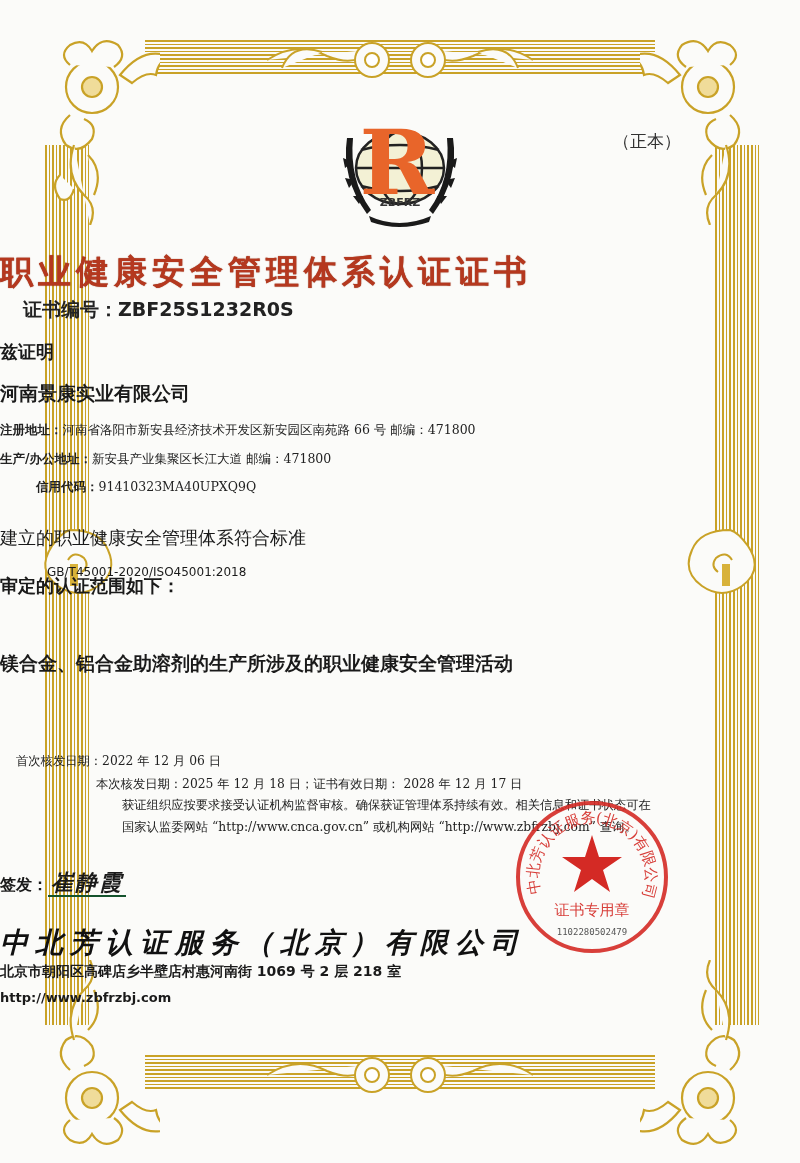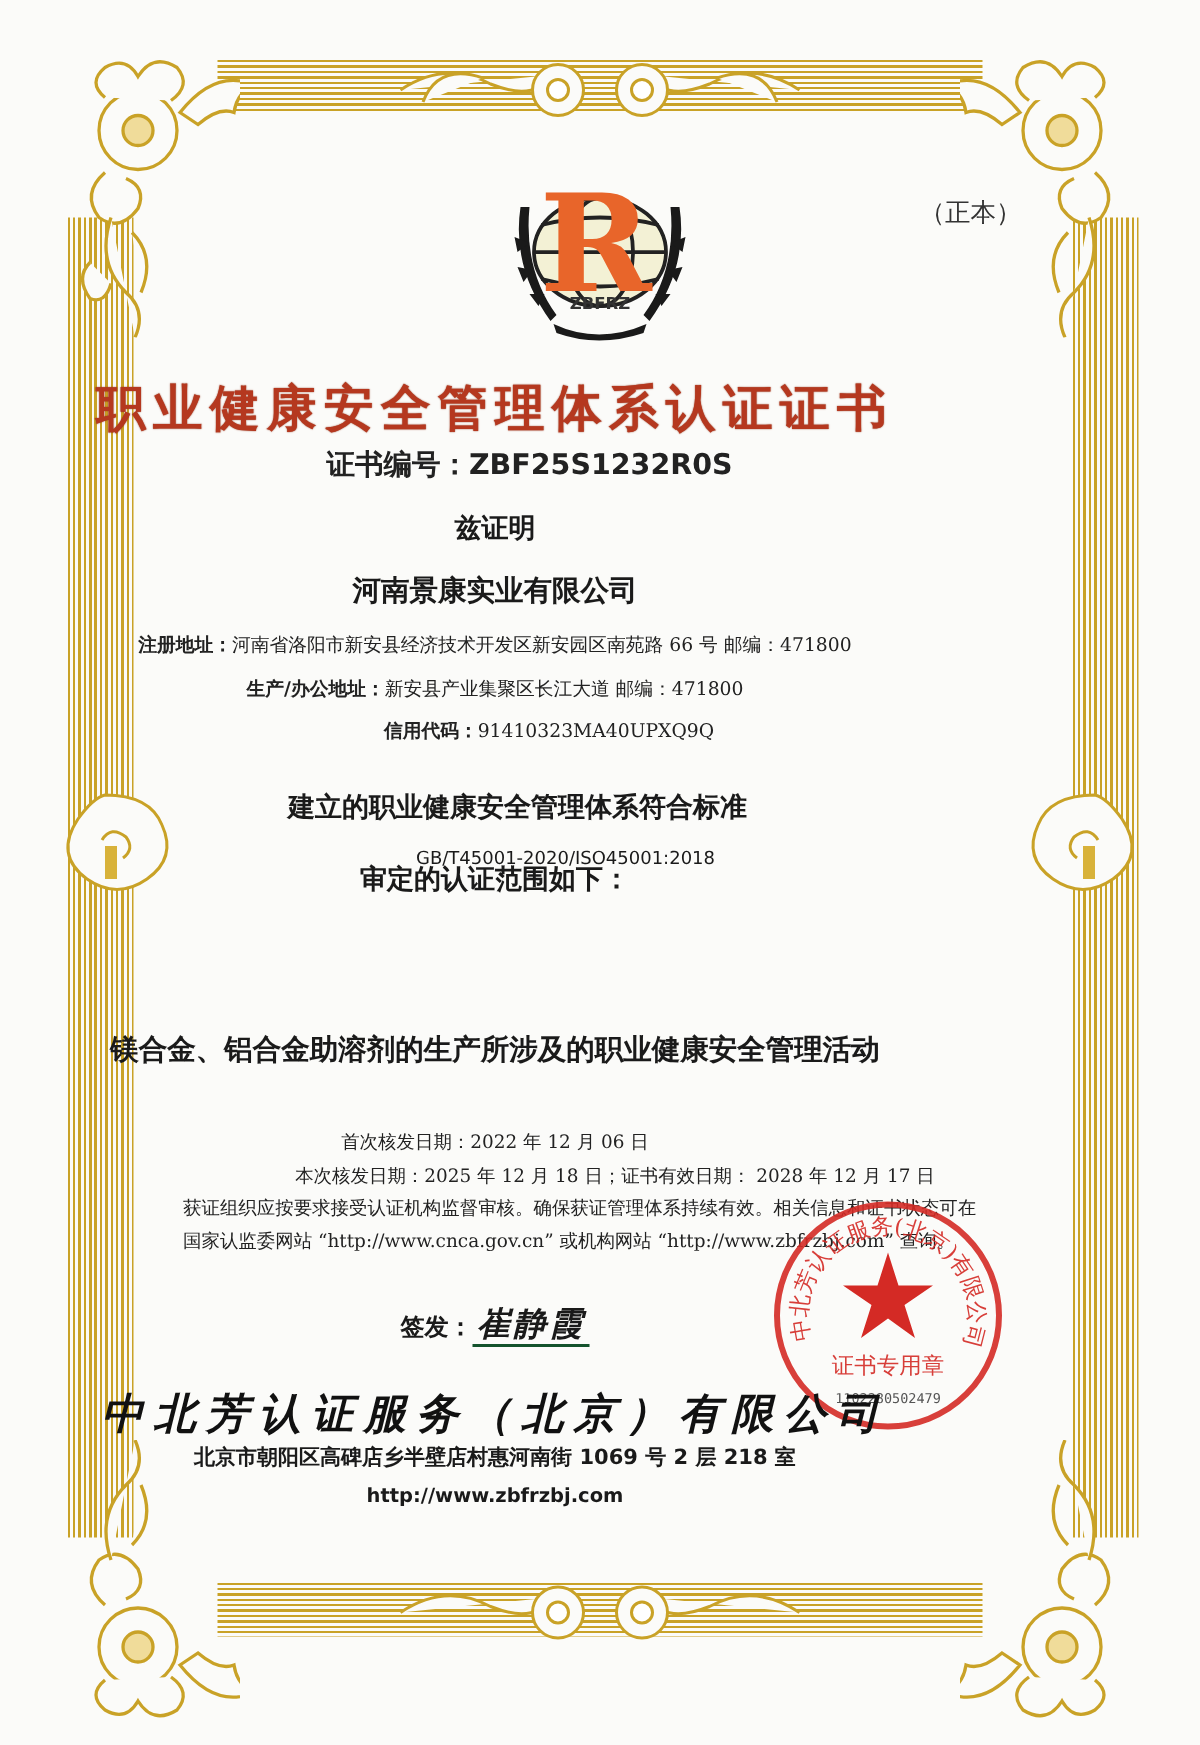--- a/index.html
+++ b/index.html
@@ -11,38 +11,38 @@
   }
   .stripes-h {
     position: absolute; height: 36px;
     background: repeating-linear-gradient(to bottom, #c9a227 0px, #c9a227 1.6px, #fbfbf9 1.6px, #fbfbf9 3.6px);
   }
   .stripes-v {
     position: absolute; width: 44px;
     background: repeating-linear-gradient(to right, #c9a227 0px, #c9a227 1.6px, #fbfbf9 1.6px, #fbfbf9 3.6px);
   }
   .ornament { position: absolute; }
-  .abs { position: absolute; left: 0; width: 660px; text-align: center; white-space: nowrap; }
+  .abs { position: absolute; left: 0; width: 660px; white-space: nowrap; }
 
   .copy-label { position: absolute; left: 578px; top: 130px; font-size: 17px; color: #333; margin-left: 35px; }
 
   .title {
     top: 250px; font-family: "DejaVu Serif", serif; font-weight: bold; font-size: 33px;
     color: #b5381f; letter-spacing: 5px; text-shadow: 0 0 1px #8a2a10;
   }
   .cert-no { top: 297px; font-size: 19px; font-weight: bold; color: #222; padding-left: 23px; }
   .hereby { top: 340px; font-size: 18px; font-weight: bold; }
   .company { top: 381px; font-size: 19px; font-weight: bold; }
   .addr { font-family: "DejaVu Serif", serif; font-size: 12.5px; color: #222; }
   .addr b { font-weight: bold; }
-  .std-intro { top: 526px; font-size: 18px; font-weight: bold; padding-left: 15px; }
+  .std-intro { top: 526px; font-size: 18px; font-weight: normal; }
   .std-code { top: 565px; font-size: 12px; margin-left: 47px; }
   .scope-intro { top: 574px; font-size: 18px; font-weight: bold; }
-  .scope { top: 651px; font-size: 19px; font-weight: bold; margin-top: 36px; }
-  .date { font-family: "DejaVu Serif", serif; font-size: 12.3px; color: #222; }
+  .scope { top: 651px; font-size: 19px; font-weight: bold; }
+  .date { font-family: "DejaVu Serif", serif; font-size: 12.3px; color: #222; padding-left: 16px; }
   .notice { position: absolute; left: 122px; font-family: "DejaVu Serif", serif; font-size: 12.3px; color: #222; white-space: nowrap; }
   .sign { top: 868px; font-size: 16px; font-weight: bold; }
   .sign .sig {
     font-family: "DejaVu Serif", serif; font-size: 22px; font-style: italic; font-weight: bold;
     border-bottom: 2px solid #14532d; padding: 0 3px; letter-spacing: 2px;
   }
   .issuer {
     top: 924px; font-family: "DejaVu Serif", serif; font-size: 28px; font-weight: bold;
     letter-spacing: 7px; font-style: italic; color: #111;
   }

